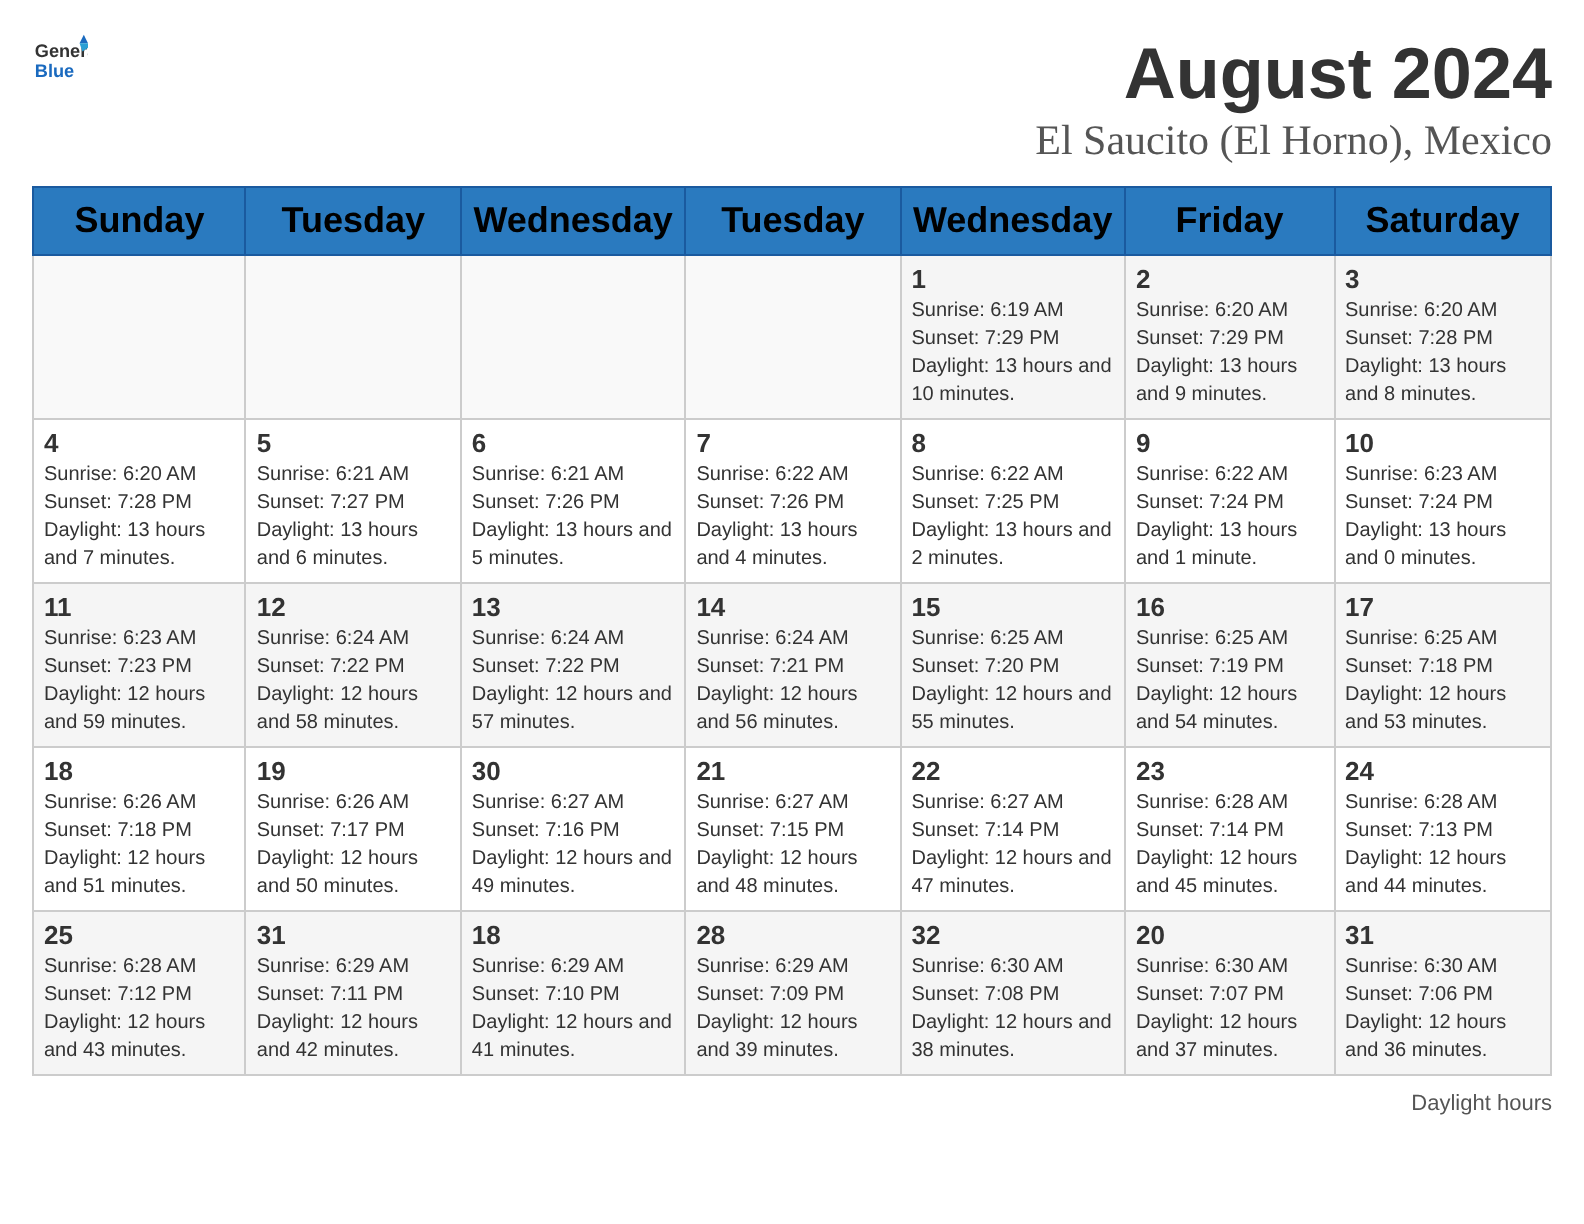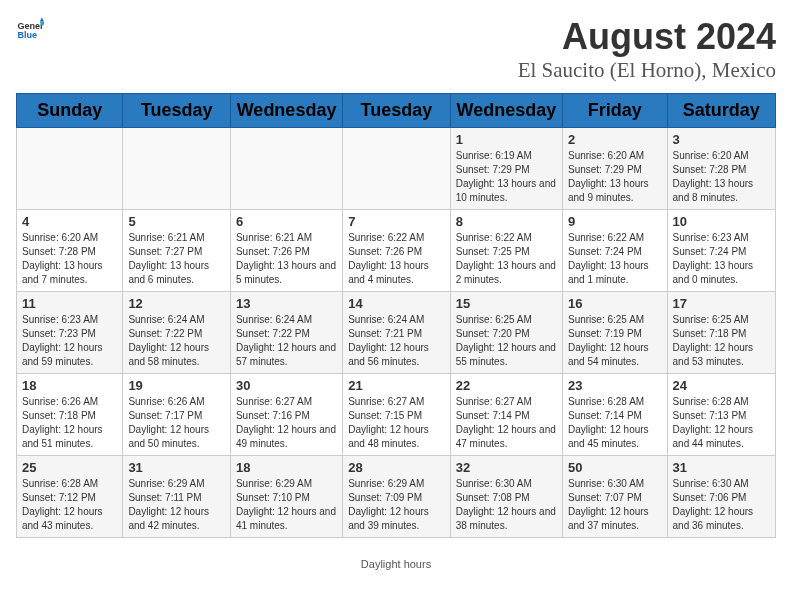--- a/index.html
+++ b/index.html
@@ -76,24 +76,24 @@
     }
     .day-info {
       font-size: 10px;
       line-height: 1.4;
       color: #333;
     }
     .empty-cell {
       background: #f9f9f9 !important;
     }
     .footer-note {
-      margin-top: 20px;
+      margin-top: 8px;
       font-size: 11px;
       color: #555;
-      text-align: center;
+      text-align: right;
     }
   </style>
 </head>
 <body>
 
 <div class="header-area">
   <div class="logo">
     <svg class="logo-icon" viewBox="0 0 40 40">
       <text x="2" y="18" font-size="13" font-weight="bold" fill="#333">General</text>
       <text x="2" y="32" font-size="13" font-weight="bold" fill="#1a6abf">Blue</text>
@@ -243,21 +243,21 @@
         </td>
         <td>
           <span class="day-number">28</span>
           <div class="day-info">Sunrise: 6:29 AM<br>Sunset: 7:09 PM<br>Daylight: 12 hours and 39 minutes.</div>
         </td>
         <td>
           <span class="day-number">32</span>
           <div class="day-info">Sunrise: 6:30 AM<br>Sunset: 7:08 PM<br>Daylight: 12 hours and 38 minutes.</div>
         </td>
         <td>
-          <span class="day-number">50</span>
+          <span class="day-number">20</span>
           <div class="day-info">Sunrise: 6:30 AM<br>Sunset: 7:07 PM<br>Daylight: 12 hours and 37 minutes.</div>
         </td>
         <td>
           <span class="day-number">31</span>
           <div class="day-info">Sunrise: 6:30 AM<br>Sunset: 7:06 PM<br>Daylight: 12 hours and 36 minutes.</div>
         </td>
       </tr>
     </tbody>
 </table>
 

